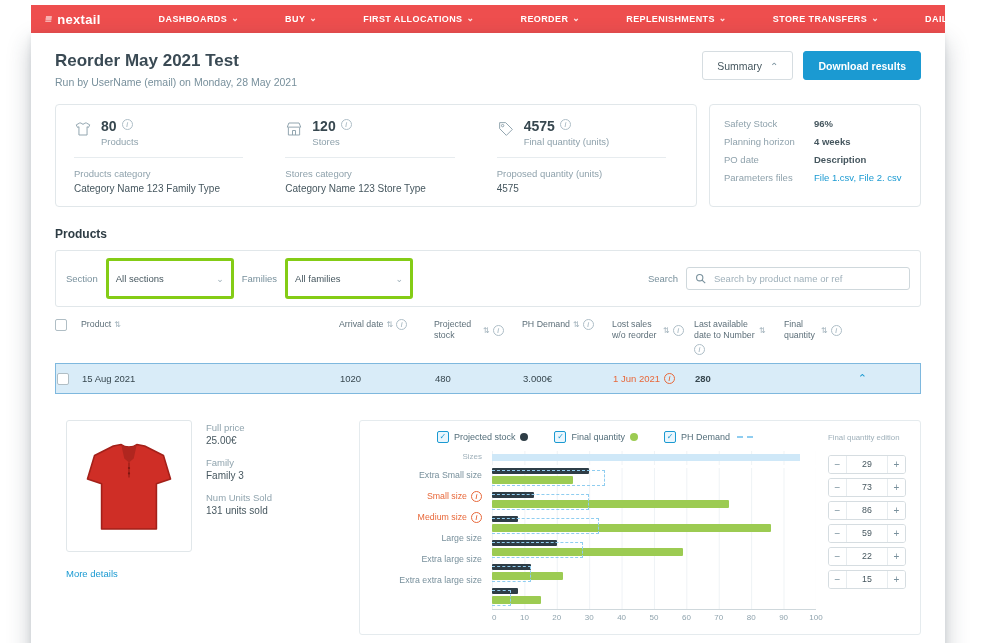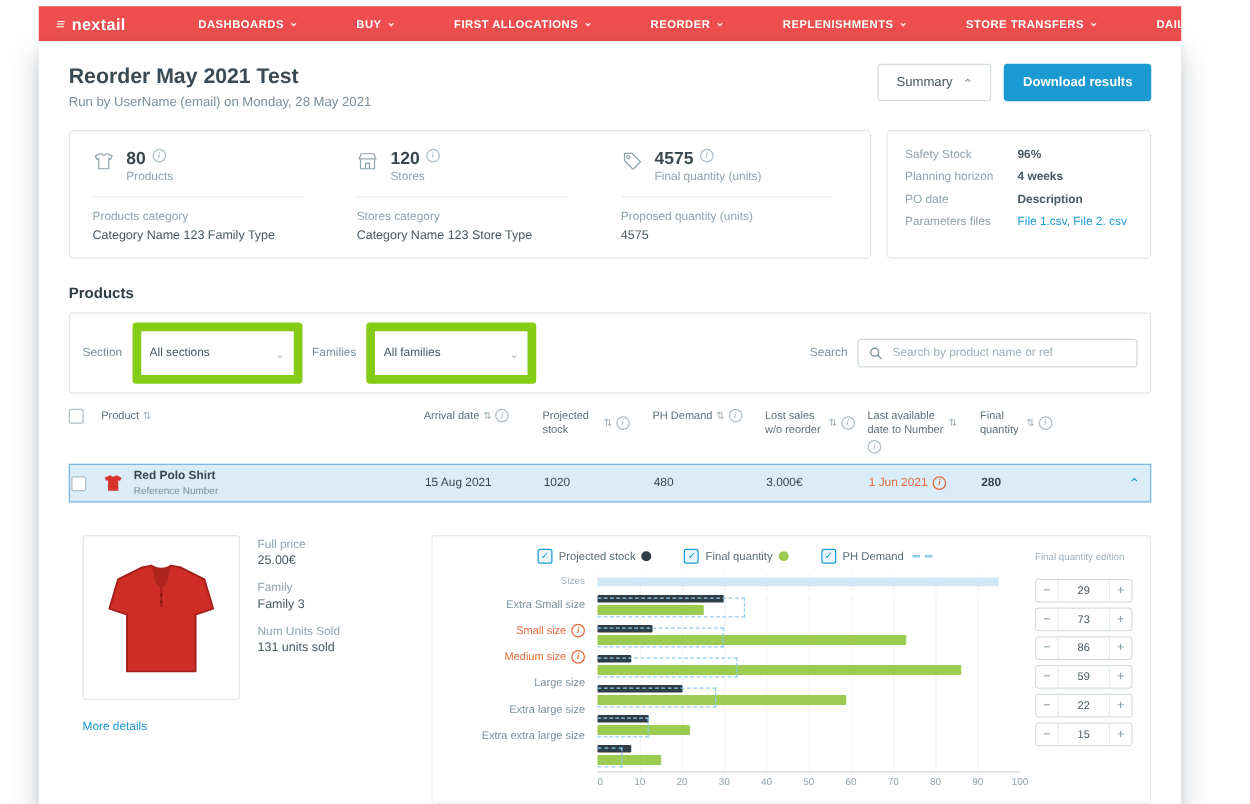--- a/index.html
+++ b/index.html
@@ -46,42 +46,42 @@
   .param-value.link{color:#1b9ad2;font-weight:normal;cursor:pointer;}
   
   .info-dot{display:inline-block;width:9px;height:9px;border:1px solid #aebec7;border-radius:50%;color:#aebec7;
     font-size:6.5px;line-height:9px;text-align:center;font-style:italic;font-weight:bold;flex:0 0 auto;box-sizing:content-box;}
   .info-dot.orange{border-color:#e8683a;color:#e8683a;}
   .sort-icon{color:#9fb0ba;font-size:8px;}
   
   .products-title{font-size:12px;font-weight:bold;color:#2e3c44;margin-top:20px;}
   .filter-bar{margin-top:9px;border:1px solid #e1e7ea;border-radius:3px;padding:7px 10px;display:flex;align-items:center;gap:8px;}
   .filter-label{font-size:9.5px;color:#78909c;}
-  .select-box{border:7px solid #84cc16;border-radius:3px;background:#fff;padding:12px 7px;font-size:9.5px;color:#46575f;
+  .select-box{border:3px solid #84cc16;border-radius:3px;background:#fff;padding:12px 7px;font-size:9.5px;color:#46575f;
     display:flex;align-items:flex-end;justify-content:space-between;width:108px;cursor:pointer;}
   .select-box .caret{color:#9fb0ba;font-size:9px;margin-top:-2px;}
   .search-wrap{margin-left:auto;display:flex;align-items:center;gap:8px;}
   .search-box{border:1px solid #cfd8dc;border-radius:3px;background:#fff;display:flex;align-items:center;gap:6px;padding:4px 8px;width:206px;}
   .search-box input{border:none;outline:none;font-size:9.5px;color:#46575f;flex:1;font-family:"Liberation Sans",sans-serif;background:transparent;}
   .search-box input::placeholder{color:#9fb0ba;}
   
   .tgrid{display:grid;grid-template-columns:26px 258px 95px 88px 90px 82px 90px 90px 1fr;align-items:center;}
   .thead{margin-top:12px;font-size:8.8px;color:#5d6f79;align-items:start;padding-bottom:8px;}
   .th{display:flex;flex-wrap:wrap;align-items:center;gap:3px;padding-right:10px;line-height:11px;}
   .checkbox{width:12px;height:12px;border:1px solid #b0bec5;border-radius:2px;background:#fff;display:inline-block;box-sizing:border-box;cursor:pointer;}
   .checkbox.checked{border-color:#1b9ad2;background:#eaf6fd;color:#1b9ad2;font-size:8px;line-height:10px;text-align:center;}
   .trow{background:#d9ecf8;border:1px solid #7eb8de;height:31px;font-size:9.5px;color:#37474f;box-sizing:border-box;}
   .product-cell{display:flex;align-items:center;gap:8px;}
   .prod-name{font-size:9.5px;font-weight:bold;color:#37474f;line-height:10px;}
   .prod-ref{font-size:8px;color:#78909c;margin-top:2px;}
   .cell-orange{color:#e8683a;display:flex;align-items:center;gap:4px;}
   .cell-bold{font-weight:bold;}
   .row-caret{color:#1b9ad2;font-size:11px;text-align:right;padding-right:8px;cursor:pointer;}
   
-  .detail{display:flex;gap:14px;padding:26px 0 4px;}
+  .detail{display:flex;gap:28px;padding:26px 0 4px;}
   .left-col{width:276px;flex:0 0 auto;padding-left:11px;box-sizing:border-box;}
   .left-top{display:flex;gap:14px;}
   .image-box{width:124px;height:130px;border:1px solid #e1e7ea;border-radius:3px;display:flex;align-items:center;justify-content:center;flex:0 0 auto;}
   .detail-pairs{font-size:9.5px;padding-top:2px;}
   .pair-label{color:#90a4ae;margin-bottom:2px;}
   .pair-value{color:#46575f;font-size:10px;margin-bottom:11px;}
   .more-details{color:#1b9ad2;font-size:9.5px;margin-top:16px;cursor:pointer;display:inline-block;}
   .chart-panel{flex:1;border:1px solid #e5ebee;border-radius:3px;padding:10px 14px 8px;display:flex;gap:12px;box-sizing:border-box;}
   .chart-main{flex:1;min-width:0;}
   .legend{display:flex;justify-content:center;gap:26px;font-size:9px;color:#546e7a;}
@@ -319,31 +319,20 @@
       <div class="th">
         <span style="max-width:34px;">Final quantity</span>
         <span class="sort-icon">⇅</span>
         <span class="info-dot">i</span>
       </div>
       <span></span>
     </div>
 
     <div class="tgrid trow">
       <span class="checkbox" style="margin-left:1px;"></span>
-      <div class="product-cell">
-        <span>
-          <svg viewBox="0 0 24 24" width="17" height="17">
-              <path d="M7.5 3.5 L2.5 6 L4.3 9.6 L6.2 8.6 L6.2 20.5 L17.8 20.5 L17.8 8.6 L19.7 9.6 L21.5 6 L16.5 3.5 L14.3 3.5 A2.6 2.6 0 0 1 9.7 3.5 Z" fill="#d8342c"></path>
-            </svg>
-        </span>
-        <div>
-          <div class="prod-name">Red Polo Shirt</div>
-          <div class="prod-ref">Reference Number</div>
-        </div>
-      </div>
       <span>15 Aug 2021</span>
       <span>1020</span>
       <span>480</span>
       <span>3.000€</span>
       <span class="cell-orange">
         <span>1 Jun 2021</span>
         <span class="info-dot orange">i</span>
       </span>
       <span class="cell-bold">280</span>
       <span class="row-caret">⌃</span>

